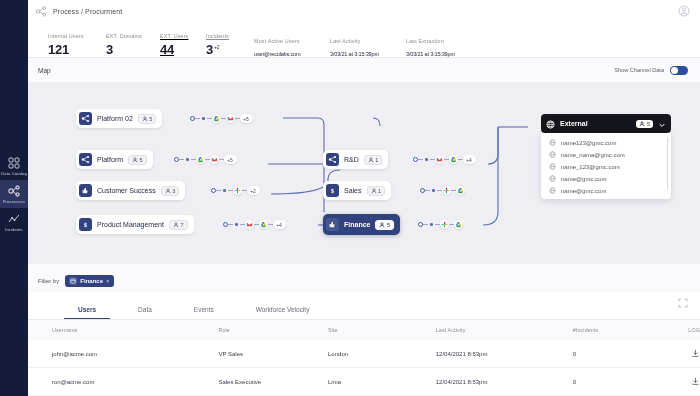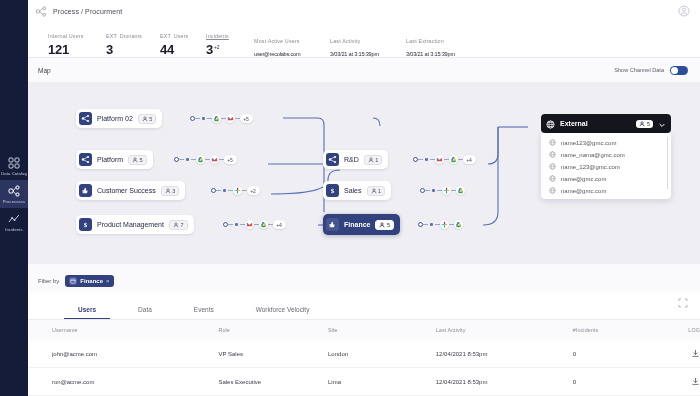--- a/index.html
+++ b/index.html
@@ -56,21 +56,21 @@
   .stat-value {
     font-size: 13px; color: #1b1b2b; font-weight: bold; margin-top: 3px;
     letter-spacing: -.2px; white-space: nowrap;
   }
   .stat-value.small {
     font-size: 5.6px; font-weight: normal; color: #2c2c3a; margin-top: 7px;
   }
   .sup { font-size: 5px; font-weight: normal; vertical-align: super; margin-left: 1px; color: #2c2c3a; }
   .s0 { margin-left: 20px; width: 58px; }
   .s1 { width: 54px; }
-  .s2 { width: 46px; }
+  .s2 { width: 46px; text-decoration: underline; }
   .s3 { width: 48px; }
   .s4 { width: 76px; }
   .s5 { width: 76px; }
   .s6 { width: 90px; }
 
   
   .map-head {
     position: absolute; left: 28px; top: 58px; width: 672px; height: 24px;
     background: #fafafc; display: flex; align-items: center;
   }

